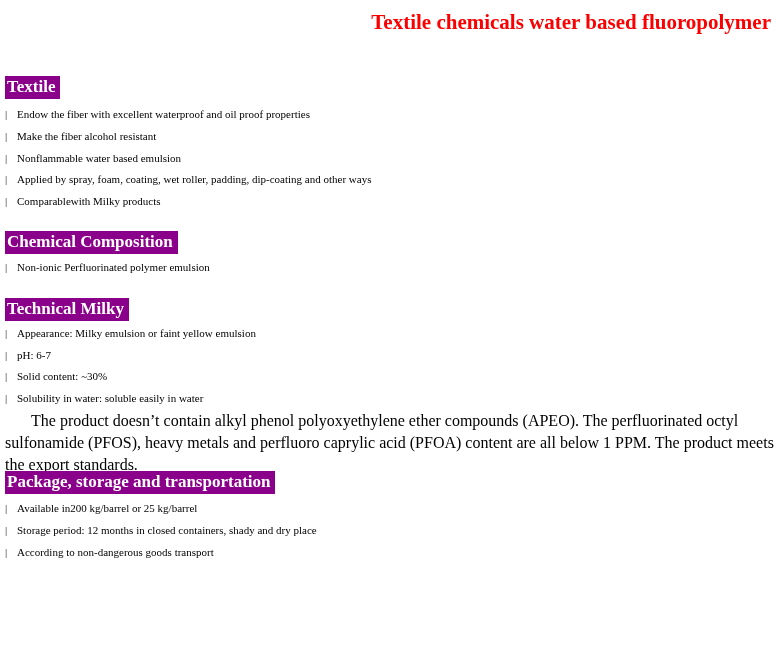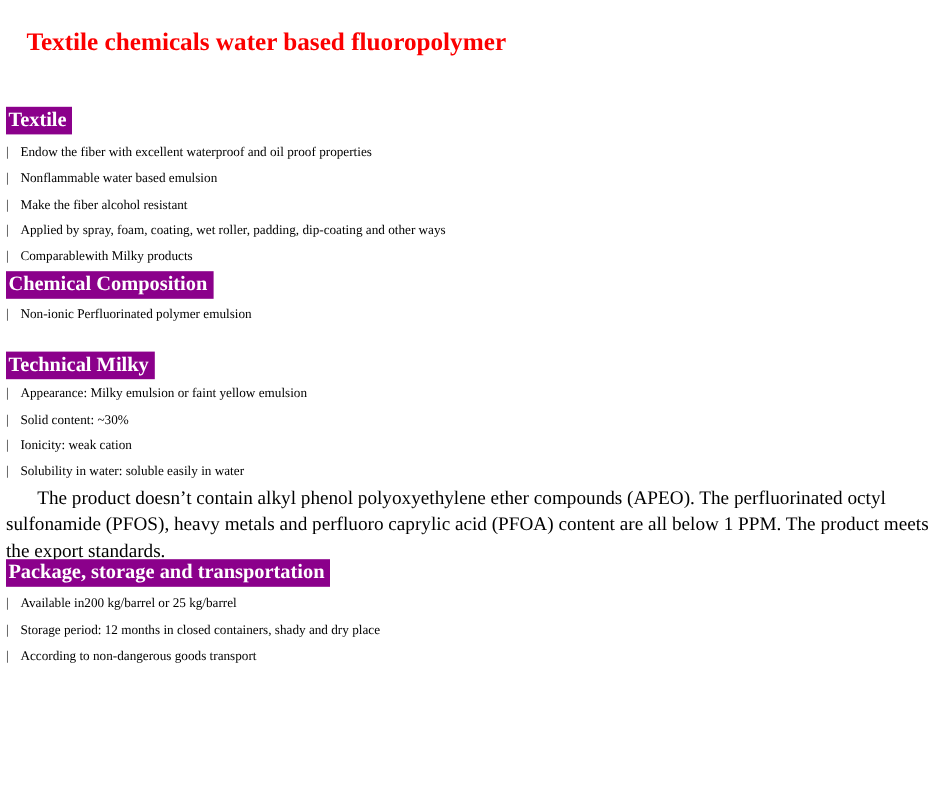--- a/index.html
+++ b/index.html
@@ -11,25 +11,25 @@
   *{box-sizing:border-box;}
   html,body{margin:0;padding:0;}
   body{
     width:780px;height:657px;overflow:hidden;
     background:#ffffff;
     color:var(--body-fg);
     font-family:"Liberation Serif", serif;
   }
   .page{padding:0 5px;}
   .doc-title{
-    margin:17px;
+    margin:4px;
     font-size:21px;
     font-weight:bold;
     line-height:36px;
-    text-align:left;
+    text-align:right;
     color:var(--title-color);
   }
   .title-line{display:block;}
   .sec{margin:0;}
   .sec-heading{
     display:inline-block;
     margin:0;
     background:var(--heading-bg);
     color:var(--heading-fg);
     font-size:17px;
@@ -47,21 +47,21 @@
     line-height:21.8px;
     white-space:nowrap;
   }
   .bullet{
     display:inline-block;
     width:12px;
     color:#222;
   }
   .sec-feature{margin-top:36px;}
   .sec-feature .item-list{margin-top:5px;}
-  .sec-chemical{}
+  .sec-chemical{margin-top:18px;}
   .sec-chemical .item-list{margin-top:3px;}
   .sec-technical{margin-top:19px;}
   .sec-technical .item-list{margin-top:2px;}
   .tech-paragraph{
     margin:0;
     font-size:16px;
     line-height:21.8px;
     text-indent:26px;
   }
   .sec-package{margin-top:-4px;}
@@ -73,40 +73,40 @@
 <div class="page">
 
   <h1 class="doc-title">
     <span class="title-line">Textile chemicals water based fluoropolymer</span>
   </h1>
 
   <section class="sec sec-feature">
     <h2 class="sec-heading">Textile</h2>
     <ul class="item-list">
       <li class="item"><span class="bullet">|</span><span class="item-text">Endow the fiber with excellent waterproof and oil proof properties</span></li>
+      <li class="item"><span class="bullet">|</span><span class="item-text">Make the fiber alcohol resistant</span></li>
       <li class="item"><span class="bullet">|</span><span class="item-text">Nonflammable water based emulsion</span></li>
-      <li class="item"><span class="bullet">|</span><span class="item-text">Make the fiber alcohol resistant</span></li>
       <li class="item"><span class="bullet">|</span><span class="item-text">Applied by spray, foam, coating, wet roller, padding, dip-coating and other ways</span></li>
       <li class="item"><span class="bullet">|</span><span class="item-text">Comparablewith Milky products</span></li>
     </ul>
   </section>
 
   <section class="sec sec-chemical">
     <h2 class="sec-heading">Chemical Composition</h2>
     <ul class="item-list">
       <li class="item"><span class="bullet">|</span><span class="item-text">Non-ionic Perfluorinated polymer emulsion</span></li>
     </ul>
   </section>
 
   <section class="sec sec-technical">
     <h2 class="sec-heading">Technical Milky</h2>
     <ul class="item-list">
       <li class="item"><span class="bullet">|</span><span class="item-text">Appearance: Milky emulsion or faint yellow emulsion</span></li>
+      <li class="item"><span class="bullet">|</span><span class="item-text">pH: 6-7</span></li>
       <li class="item"><span class="bullet">|</span><span class="item-text">Solid content: ~30%</span></li>
-      <li class="item"><span class="bullet">|</span><span class="item-text">Ionicity: weak cation</span></li>
       <li class="item"><span class="bullet">|</span><span class="item-text">Solubility in water: soluble easily in water</span></li>
     </ul>
     <p class="tech-paragraph">The product doesn’t contain alkyl phenol polyoxyethylene ether compounds (APEO). The perfluorinated octyl sulfonamide (PFOS), heavy metals and perfluoro caprylic acid (PFOA) content are all below 1 PPM. The product meets the export standards.</p>
   </section>
 
   <section class="sec sec-package">
     <h2 class="sec-heading">Package, storage and transportation</h2>
     <ul class="item-list">
       <li class="item"><span class="bullet">|</span><span class="item-text">Available in200 kg/barrel or 25 kg/barrel</span></li>
       <li class="item"><span class="bullet">|</span><span class="item-text">Storage period: 12 months in closed containers, shady and dry place</span></li>

